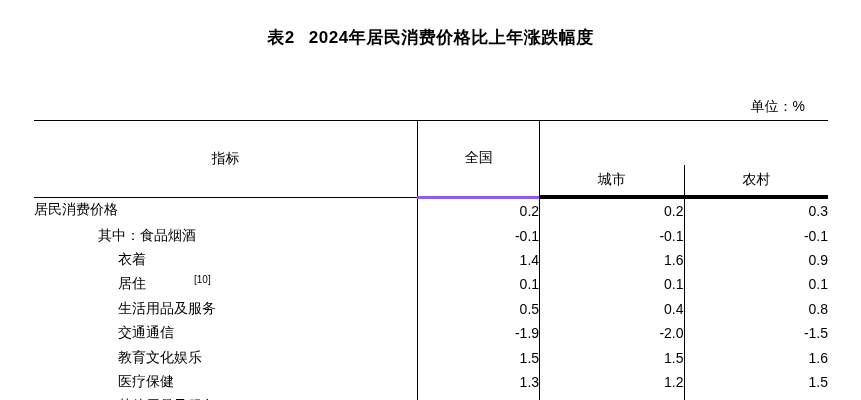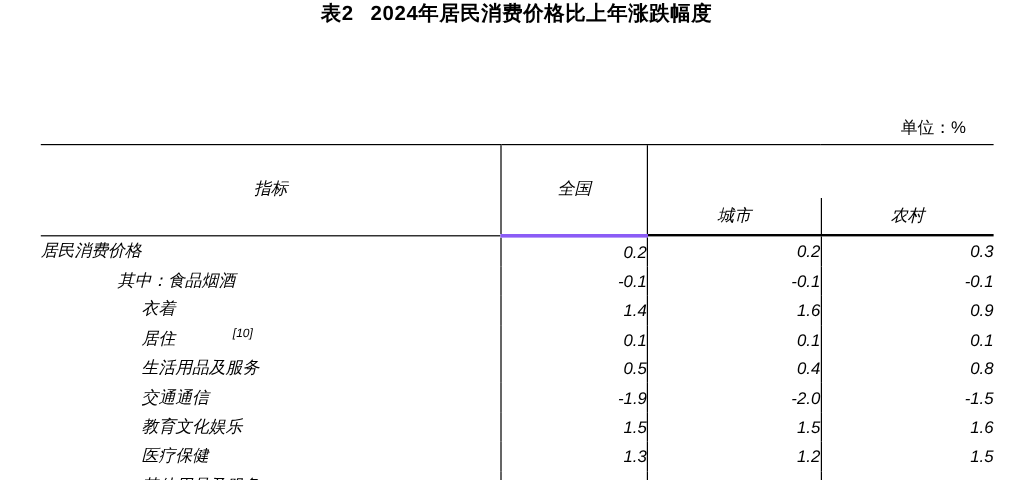--- a/index.html
+++ b/index.html
@@ -18,20 +18,21 @@
     position: relative;
     width: 861px;
     height: 400px;
   }
   .title {
     text-align: center;
     font-family: "Liberation Sans", "DejaVu Sans", sans-serif;
     font-weight: bold;
     font-size: 17px;
     letter-spacing: 0.5px;
+    padding-top: 26px;
   }
   .title .t-num {
     margin-left: 14px;
   }
   .unit {
     position: absolute;
     top: 98px;
     right: 56px;
     font-size: 14px;
     font-family: "Liberation Sans", "DejaVu Sans", sans-serif;
@@ -45,21 +46,20 @@
   table.cpi {
     border-collapse: collapse;
     width: 794px;
     font-size: 14px;
     font-family: "Liberation Sans", "DejaVu Sans", sans-serif;
   }
   table.cpi td, table.cpi th {
     padding: 0;
     font-weight: normal;
     vertical-align: middle;
-    font-style: italic;
   }
   .rule-top td {
     border-top: 1.6px solid #000;
   }
   .hdr-row td {
     height: 44px;
   }
   .hdr-indicator {
     text-align: center;
     width: 374px;
@@ -75,21 +75,21 @@
     width: 280px;
     border-left: 1px solid #000;
   }
   .hdr-sub-row td {
     height: 30px;
   }
   .hdr-city, .hdr-rural {
     text-align: center;
     width: 140px;
     border-left: 1px solid #000;
-    border-bottom: 2px solid #000000;
+    border-bottom: 4px solid #000000;
   }
   .data-row td {
     height: 24.4px;
   }
   .lbl {
     padding-left: 32px;
     white-space: nowrap;
     margin-top: 12px;
   }
   .lbl.indent1 {

